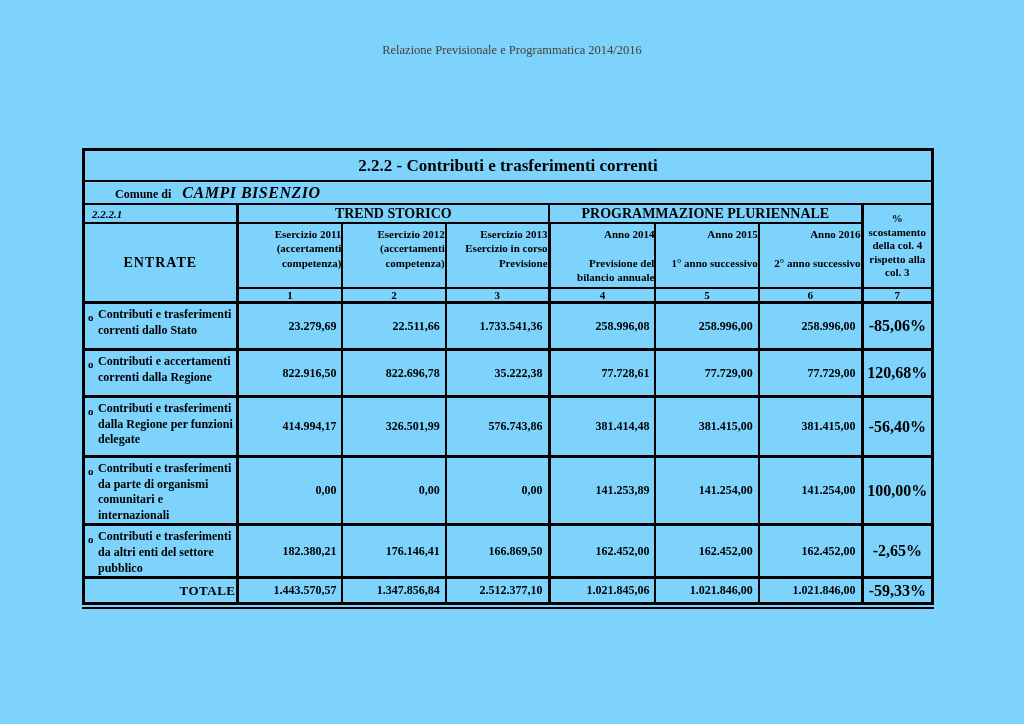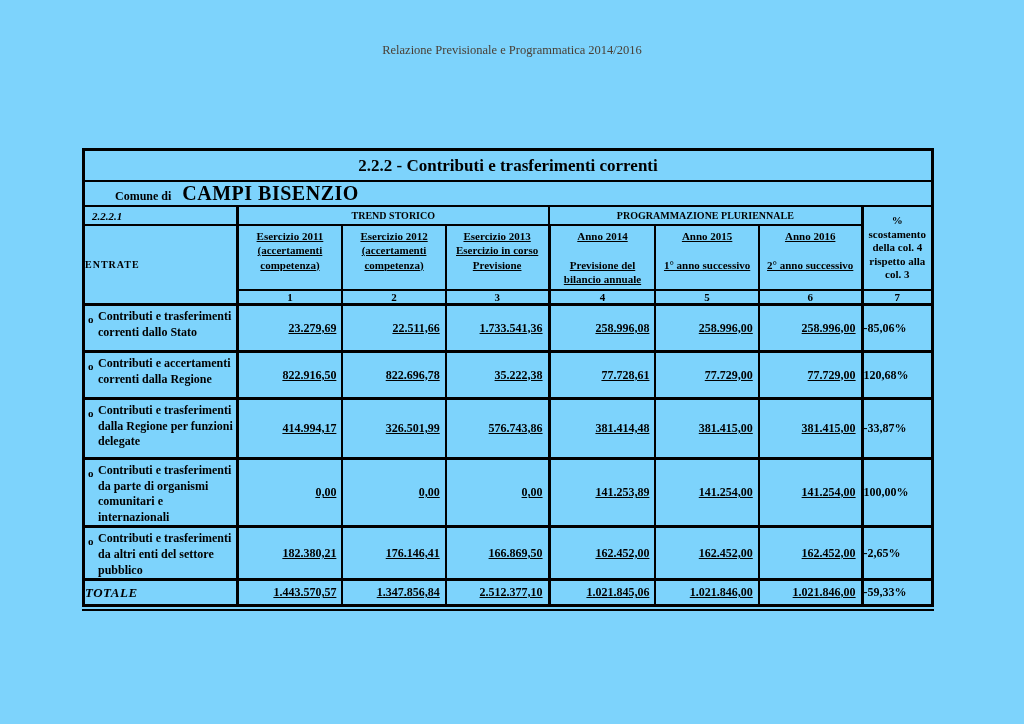--- a/index.html
+++ b/index.html
@@ -52,57 +52,57 @@
     text-align: center;
     vertical-align: middle;
     font-size: 17px;
   }
   .comune-cell {
     height: 21px;
     vertical-align: middle;
     padding-left: 30px !important;
   }
   .comune-label { font-size: 12px; }
-  .comune-name  { font-size: 20px; margin-left: 11px; letter-spacing: 0.5px; }
+  .comune-name  { font-size: 16px; margin-left: 11px; letter-spacing: 0.5px; font-style: italic; }
   .code-cell {
     height: 17px;
     font-size: 11px;
     vertical-align: middle;
     padding-left: 7px !important;
     border-right: 3px solid #000 !important;
     font-style: italic;
   }
   .group-cell {
-    font-size: 10px;
+    font-size: 14px;
     text-align: center;
     vertical-align: middle;
   }
   .scost-cell {
     font-size: 11px;
     text-align: center;
     vertical-align: middle;
     white-space: pre-line;
     line-height: 1.22;
     border-left: 3px solid #000 !important;
   }
   .entrate-cell {
-    font-size: 10px;
+    font-size: 14px;
+    text-align: center;
     vertical-align: middle;
     border-right: 3px solid #000 !important;
     letter-spacing: 1px;
   }
   .colhead {
     height: 60px;
     font-size: 11px;
-    text-align: center;
+    text-align: right;
     vertical-align: top;
     padding-top: 3px !important;
     white-space: pre-line;
     line-height: 1.3;
-    text-decoration: underline;
   }
   .sep-right { border-right: 3px solid #000 !important; }
   .num-cell {
     height: 12px;
     font-size: 11px;
     line-height: 1;
     text-align: center;
     vertical-align: middle;
   }
   .label-cell {
@@ -119,37 +119,36 @@
     left: 3px;
     top: 6px;
     font-size: 11px;
   }
   .val-cell {
     font-size: 12px;
     text-align: right;
     vertical-align: middle;
     padding-right: 5px !important;
     border-top: 3px solid #000 !important;
-    text-decoration: underline;
   }
   .pct-cell {
-    font-size: 12px;
+    font-size: 16px;
+    text-align: center;
     vertical-align: middle;
     border-top: 3px solid #000 !important;
     border-left: 3px solid #000 !important;
   }
   .total-label-cell {
     height: 23px;
     font-size: 13px;
-    text-align: left;
+    text-align: right;
     vertical-align: middle;
     border-right: 3px solid #000 !important;
     border-top: 3px solid #000 !important;
     letter-spacing: 0.5px;
-    font-style: italic;
   }
   .bottom-rule {
     margin-top: 2px;
     border-top: 2px solid #000;
     height: 0;
     width: 100%;
   }
 </style>
 </head>
 <body>
@@ -260,21 +259,21 @@
         <td class="label-cell">
           <span class="bullet">o</span>
           <span>Contributi e trasferimenti dalla Regione per funzioni delegate</span>
         </td>
         <td class="val-cell">414.994,17</td>
         <td class="val-cell">326.501,99</td>
         <td class="val-cell sep-right">576.743,86</td>
         <td class="val-cell">381.414,48</td>
         <td class="val-cell">381.415,00</td>
         <td class="val-cell sep-right">381.415,00</td>
-        <td class="pct-cell">-33,87%</td>
+        <td class="pct-cell">-56,40%</td>
       </tr>
 
       <tr style="height:63px">
         <td class="label-cell">
           <span class="bullet">o</span>
           <span>Contributi e trasferimenti da parte di organismi comunitari e internazionali</span>
         </td>
         <td class="val-cell">0,00</td>
         <td class="val-cell">0,00</td>
         <td class="val-cell sep-right">0,00</td>

